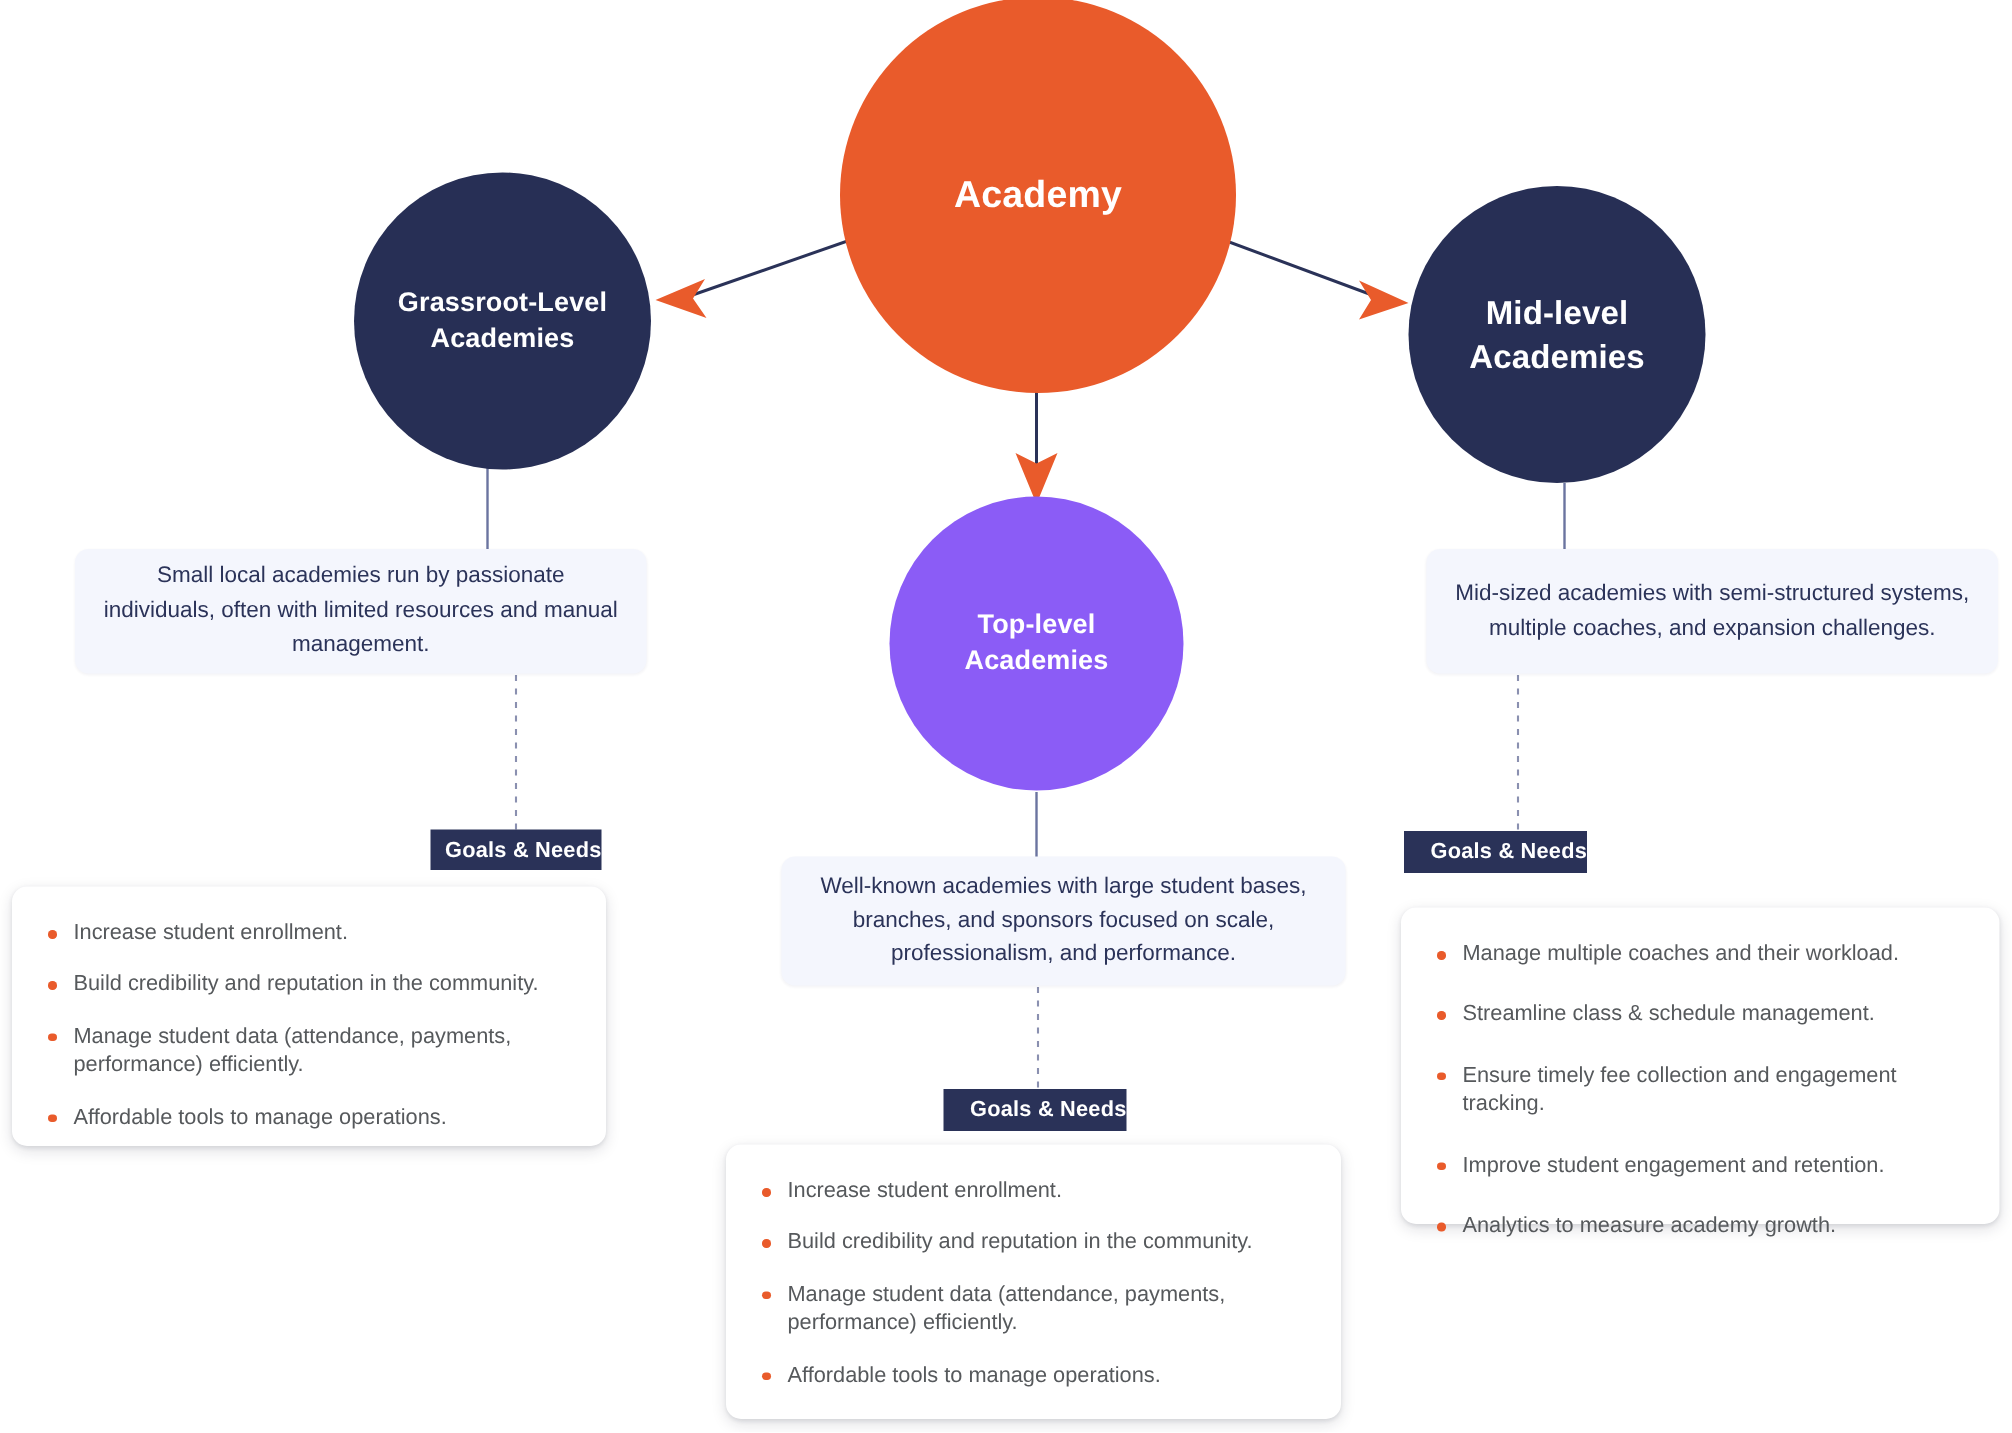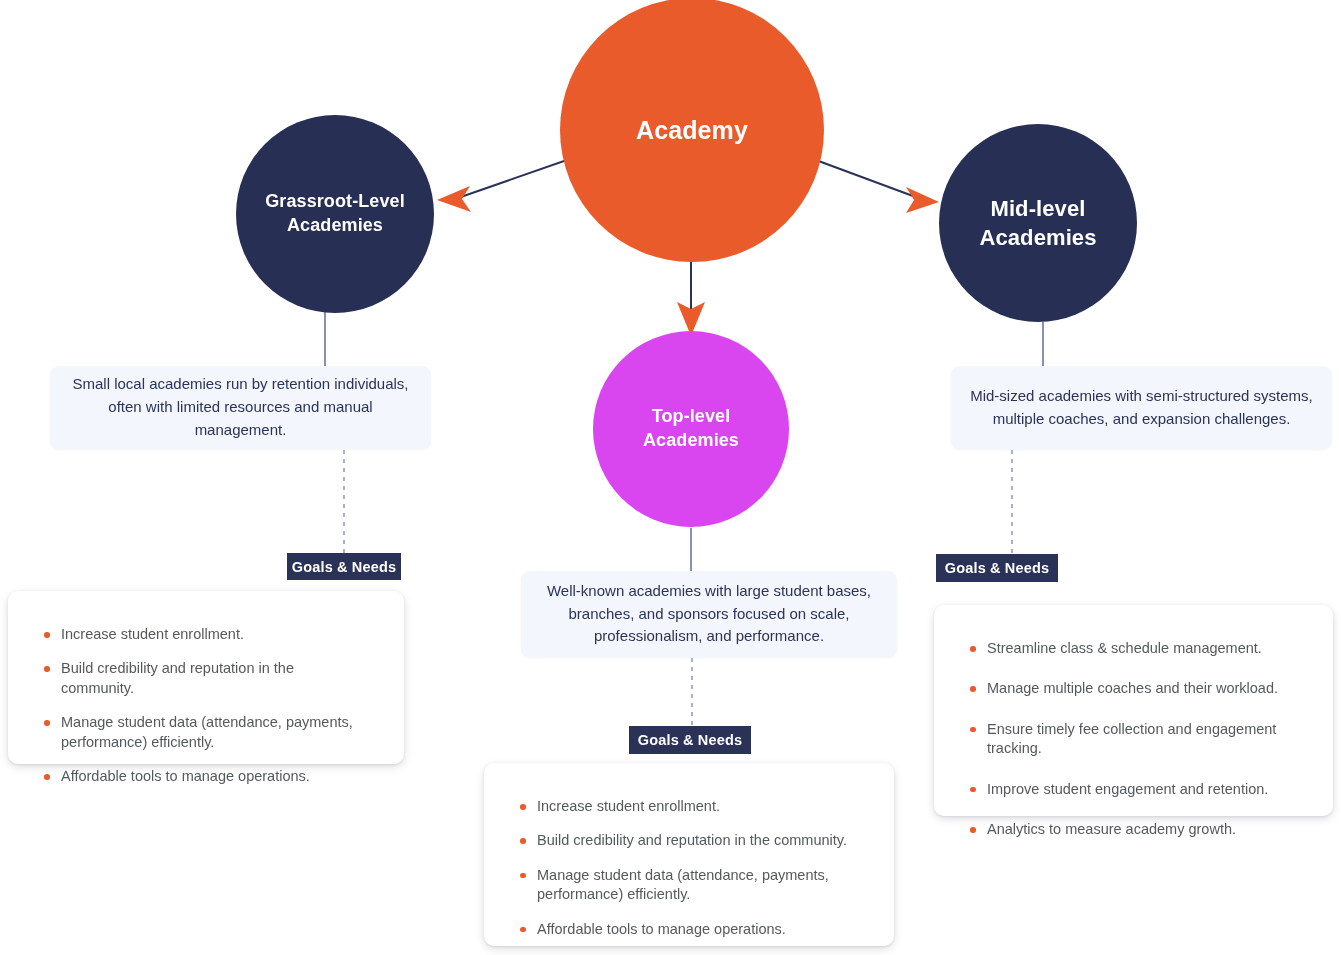--- a/index.html
+++ b/index.html
@@ -74,21 +74,21 @@
     height: 198px;
     background: #272F55;
   }
   #node-midlevel .circle-label { font-size: 22px; }
 
   #node-toplevel {
     left: 593px;
     top: 331px;
     width: 196px;
     height: 196px;
-    background: #d946ef;
+    background: #8b5cf6;
   }
   #node-toplevel .circle-label { font-size: 18px; }
 
   
   .desc-box {
     position: absolute;
     background: #F4F6FD;
     border-radius: 9px;
     box-sizing: border-box;
     display: flex;
@@ -124,21 +124,21 @@
   
   .goals-badge {
     position: absolute;
     background: #2A3258;
     color: #ffffff;
     font-size: 14.5px;
     font-weight: 600;
     letter-spacing: 0.15px;
     display: flex;
     align-items: center;
-    justify-content: center;
+    justify-content: flex-end;
     box-sizing: border-box;
   }
   #badge-grassroot { left: 287px; top: 553px; width: 114px; height: 27px; }
   #badge-midlevel  { left: 936px; top: 554px; width: 122px; height: 28px; }
   #badge-toplevel  { left: 629px; top: 726px; width: 122px; height: 28px; }
 
   
   .goals-card {
     position: absolute;
     background: #ffffff;
@@ -146,21 +146,21 @@
     box-sizing: border-box;
     padding: 22px 22px 20px 22px;
     box-shadow: 0 3px 10px rgba(20,25,50,0.13), 0 1px 3px rgba(20,25,50,0.10);
   }
   #card-grassroot { left: 8px; top: 591px; width: 396px; height: 173px; }
   #card-midlevel  { left: 934px; top: 605px; width: 399px; height: 211px; }
   #card-toplevel  { left: 484px; top: 763px; width: 410px; height: 183px; }
 
   .goals-card ul {
     list-style: none;
-    margin: 12px;
+    margin: 0;
     padding: 0;
   }
   .goals-card li {
     position: relative;
     padding-left: 19px;
     color: #56595C;
     font-size: 14.5px;
     line-height: 1.34;
     margin-bottom: 15px;
   }
@@ -222,21 +222,21 @@
     <span class="circle-label">Mid-level
 Academies</span>
   </div>
 
   <div id="node-toplevel" class="node-circle">
     <span class="circle-label">Top-level
 Academies</span>
   </div>
 
   <div id="desc-grassroot" class="desc-box">
-    <span>Small local academies run by retention individuals, often with limited resources and manual management.</span>
+    <span>Small local academies run by passionate individuals, often with limited resources and manual management.</span>
   </div>
 
   <div id="desc-midlevel" class="desc-box">
     <span>Mid-sized academies with semi-structured systems, multiple coaches, and expansion challenges.</span>
   </div>
 
   <div id="desc-toplevel" class="desc-box">
     <span>Well-known academies with large student bases, branches, and sponsors  focused on scale, professionalism, and performance.</span>
   </div>
 
@@ -256,22 +256,22 @@
     <ul>
         <li><span class="bullet-dot"></span><span>Increase student enrollment.</span></li>
         <li><span class="bullet-dot"></span><span>Build credibility and reputation in the community.</span></li>
         <li><span class="bullet-dot"></span><span>Manage student data (attendance, payments, performance) efficiently.</span></li>
         <li><span class="bullet-dot"></span><span>Affordable tools to manage operations.</span></li>
       </ul>
   </div>
 
   <div id="card-midlevel" class="goals-card">
     <ul>
+        <li><span class="bullet-dot"></span><span>Manage multiple coaches and their workload.</span></li>
         <li><span class="bullet-dot"></span><span>Streamline class &amp; schedule management.</span></li>
-        <li><span class="bullet-dot"></span><span>Manage multiple coaches and their workload.</span></li>
         <li><span class="bullet-dot"></span><span>Ensure timely fee collection and engagement tracking.</span></li>
         <li><span class="bullet-dot"></span><span>Improve student engagement and retention.</span></li>
         <li><span class="bullet-dot"></span><span>Analytics to measure academy growth.</span></li>
       </ul>
   </div>
 
   <div id="card-toplevel" class="goals-card">
     <ul>
         <li><span class="bullet-dot"></span><span>Increase student enrollment.</span></li>
         <li><span class="bullet-dot"></span><span>Build credibility and reputation in the community.</span></li>

